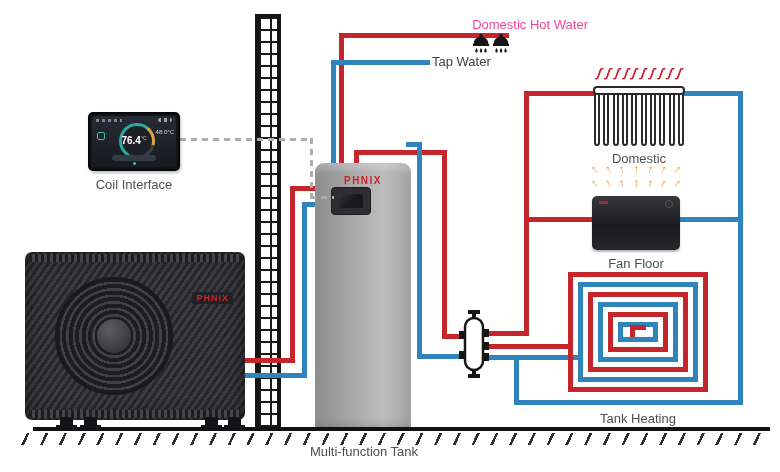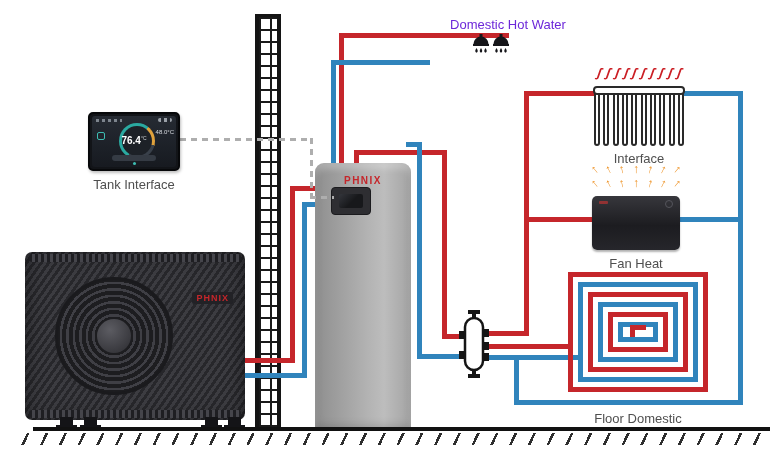--- a/index.html
+++ b/index.html
@@ -298,19 +298,21 @@
       <div class="ui-left-ico"></div>
       <div class="ui-bottom-bar"></div>
       <div class="ui-bottom-dot"></div>
     </div>
   </div>
 
   <div class="abs ground-line"></div>
   <div class="abs ground-hatch"></div>
 
 
-  <div class="lbl" style="left:88px;top:177px;width:92px">Tank Interface</div>
-  <div class="lbl" style="left:428px;top:17px;width:160px;text-align:center;color:#6d28d9">Domestic Hot Water</div>
-  <div class="lbl" style="left:589px;top:151px;width:100px">Interface</div>
-  <div class="lbl" style="left:586px;top:256px;width:100px">Fan Heat</div>
-  <div class="lbl" style="left:588px;top:411px;width:100px">Floor Domestic</div>
+  <div class="lbl" style="left:88px;top:177px;width:92px">Coil Interface</div>
+  <div class="lbl" style="left:294px;top:444px;width:140px">Multi-function Tank</div>
+  <div class="lbl" style="left:428px;top:17px;width:160px;text-align:right;color:#ec4899">Domestic Hot Water</div>
+  <div class="lbl" style="left:432px;top:54px;width:120px;text-align:left;color:#3f3f3f">Tap Water</div>
+  <div class="lbl" style="left:589px;top:151px;width:100px">Domestic</div>
+  <div class="lbl" style="left:586px;top:256px;width:100px">Fan Floor</div>
+  <div class="lbl" style="left:588px;top:411px;width:100px">Tank Heating</div>
 
 </div>
 
 </body></html>

